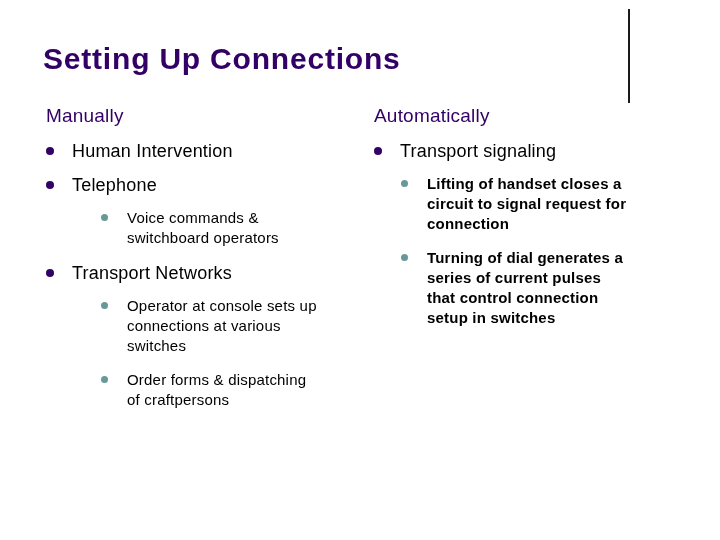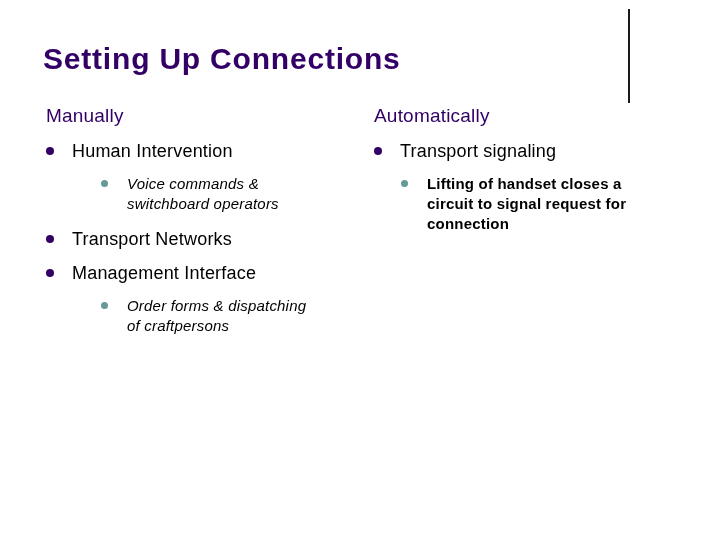--- a/index.html
+++ b/index.html
@@ -80,21 +80,21 @@
   .item.l1 {
     font-size: 18px;
     line-height: 22px;
     margin: 12px 0;
   }
   .item.l2 {
     font-size: 15px;
     line-height: 20px;
     margin: 10px 0 14px 0;
   }
-  .col-left  .item.l2 { margin-left: 55px; font-style: italic; }
+  .col-left  .item.l2 { margin-left: 55px; }
   .col-right .item.l2 { margin-left: 27px; font-weight: bold; }
 
   .bullet {
     position: absolute;
     left: 0;
     border-radius: 50%;
   }
   .item.l1 .bullet {
     width: 8px; height: 8px; top: 7px;
     background: var(--bullet-level1, #330066);
@@ -156,32 +156,38 @@
       <span class="dot" style="left: 678px; top: 87px; background: rgb(220, 220, 232);"></span>
     </div>
 
   <div class="column col-left">
     <div class="col-heading">Manually</div>
     <div class="items" id="col-items-0">
         <div class="item l1">
           <span class="bullet"></span>
           <span class="text">Human Intervention</span>
         </div>
+        <div class="item l1">
+          <span class="bullet"></span>
+          <span class="text">Telephone</span>
+        </div>
         <div class="item l2">
           <span class="bullet"></span>
           <span class="text">Voice commands &amp;
 switchboard operators</span>
         </div>
         <div class="item l1">
           <span class="bullet"></span>
           <span class="text">Transport Networks</span>
         </div>
-        <div class="item l1">
-          <span class="bullet"></span>
-          <span class="text">Management Interface</span>
+        <div class="item l2">
+          <span class="bullet"></span>
+          <span class="text">Operator at console sets up
+connections at various
+switches</span>
         </div>
         <div class="item l2">
           <span class="bullet"></span>
           <span class="text">Order forms &amp; dispatching
 of craftpersons</span>
         </div>
       </div>
   </div>
 
   <div class="column col-right">
@@ -190,18 +196,25 @@
         <div class="item l1">
           <span class="bullet"></span>
           <span class="text">Transport signaling</span>
         </div>
         <div class="item l2">
           <span class="bullet"></span>
           <span class="text">Lifting of handset closes a
 circuit to signal request for
 connection</span>
         </div>
+        <div class="item l2">
+          <span class="bullet"></span>
+          <span class="text">Turning of dial generates a
+series of current pulses
+that control connection
+setup in switches</span>
+        </div>
       </div>
   </div>
 
   <div class="page-number">81</div>
 
 </div>
 
 </body></html>

